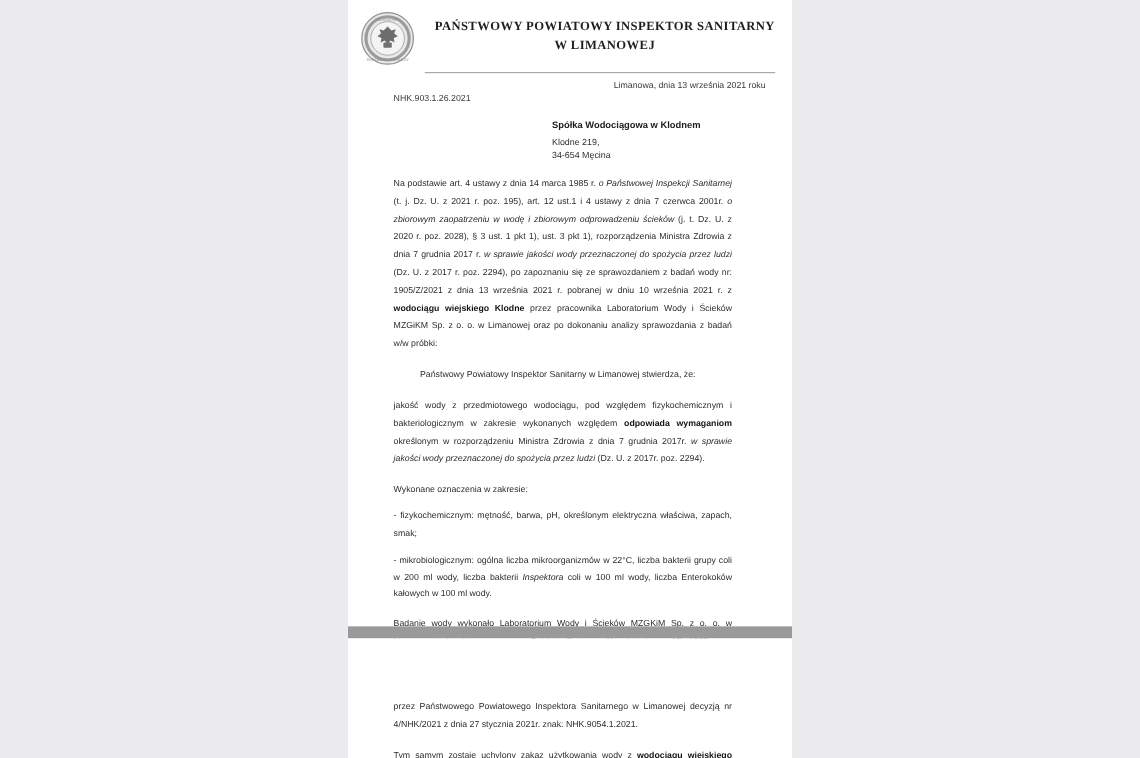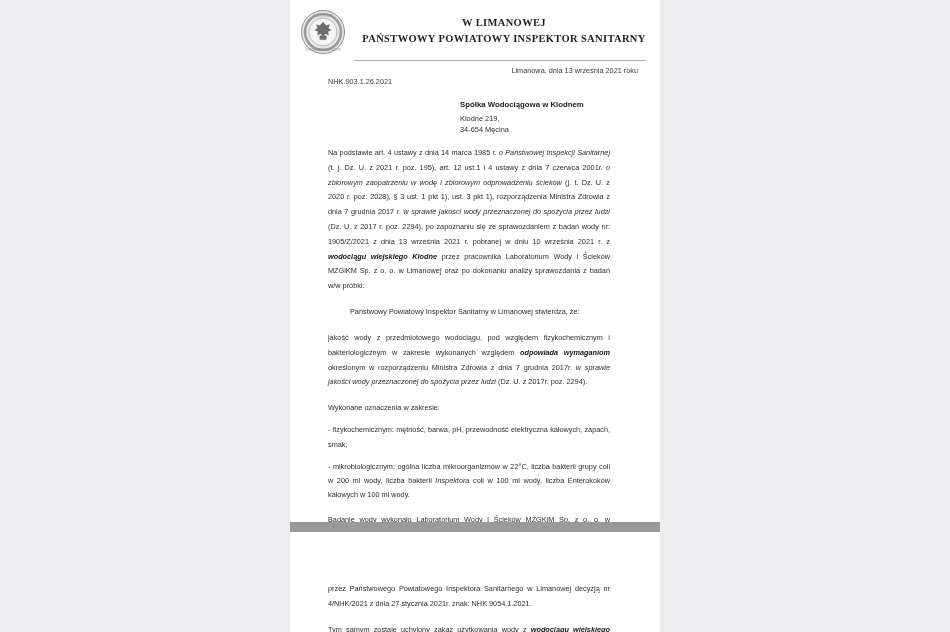--- a/index.html
+++ b/index.html
@@ -113,21 +113,21 @@
   }
   .para {
     font-size: 7.3px;
     line-height: 2.03;
     text-align: justify;
     color: #2c2c2c;
     margin: 0 0 8px 0;
   }
   .para.indent { text-indent: 22px; }
   .para.tight { line-height: 1.95; }
-  .para b { font-weight: 700; color: #141414; font-style: italic; }
+  .para b { font-weight: 700; color: #141414; }
   .para i { }
   .para-gap { margin-bottom: 11px; }
   .nolist { margin: 0; padding: 0; list-style: none; }
 
   
   .foot-rule {
     margin: 8px 24px 0 24px;
     border-top: 1px solid #bcbcbc;
   }
   .footer {
@@ -177,22 +177,22 @@
           <circle cx="23" cy="23" r="21.5" fill="#e8e8e8" stroke="#8f8f8f" stroke-width="1"></circle>
           <circle cx="23" cy="23" r="18" fill="none" stroke="#9b9b9b" stroke-width="2.6"></circle>
           <circle cx="23" cy="23" r="14" fill="#f4f4f4" stroke="#a8a8a8" stroke-width="0.8"></circle>
           <path d="M23 13 l3.2 3.4 3.6 -1.1 -1.3 3.6 3.0 2.3 -3.4 1.4 0.7 3.8 -3.3 -1.6 -2.5 2.9 -2.5 -2.9 -3.3 1.6 0.7 -3.8 -3.4 -1.4 3.0 -2.3 -1.3 -3.6 3.6 1.1z" fill="#6d6d6d"></path>
           <rect x="19.5" y="26.5" width="7" height="4.2" rx="0.7" fill="#707070"></rect>
           <text x="23" y="8.4" font-family="Liberation Serif, serif" font-size="3.1" fill="#8a8a8a" text-anchor="middle">PAŃSTWOWY</text>
           <text x="23" y="42" font-family="Liberation Serif, serif" font-size="3.1" fill="#8a8a8a" text-anchor="middle">INSPEKTOR SANITARNY</text>
         </svg>
       </div>
       <div class="office-block">
+        <div class="office-line">PAŃSTWOWY POWIATOWY INSPEKTOR SANITARNY</div>
         <div class="office-line">W LIMANOWEJ</div>
-        <div class="office-line">PAŃSTWOWY POWIATOWY INSPEKTOR SANITARNY</div>
       </div>
     </div>
 
     <div class="hdr-rule"></div>
 
     <div class="place-date">Limanowa, dnia 13 września 2021 roku</div>
     <div class="ref-no">NHK.903.1.26.2021</div>
 
     <div class="addressee">
       <div class="name">Spółka Wodociągowa w Klodnem</div>
@@ -204,21 +204,21 @@
 
       <p class="para para-gap"><span>Na podstawie art. 4 ustawy z dnia 14 marca 1985 r. </span><i>o Państwowej Inspekcji Sanitarnej</i><span> (t. j. Dz. U. z 2021 r. poz. 195), art. 12 ust.1 i 4 ustawy z dnia 7 czerwca 2001r. </span><i>o zbiorowym zaopatrzeniu w wodę i zbiorowym odprowadzeniu ścieków</i><span> (j. t. Dz. U. z 2020 r. poz. 2028), § 3 ust. 1 pkt 1), ust. 3 pkt 1), rozporządzenia Ministra Zdrowia z dnia 7 grudnia 2017 r. </span><i>w sprawie jakości wody przeznaczonej do spożycia przez ludzi</i><span> (Dz. U. z 2017 r. poz. 2294), po zapoznaniu się ze sprawozdaniem z badań wody nr: 1905/Z/2021 z dnia 13 września 2021 r. pobranej w dniu 10 września 2021 r. z </span><b>wodociągu wiejskiego Klodne</b><span> przez pracownika Laboratorium Wody i Ścieków MZGiKM Sp. z o. o. w Limanowej oraz po dokonaniu analizy sprawozdania z badań w/w próbki:</span></p>
 
       <p class="para indent para-gap">Państwowy Powiatowy Inspektor Sanitarny w Limanowej stwierdza, że:</p>
 
       <p class="para para-gap"><span>jakość wody z przedmiotowego wodociągu, pod względem fizykochemicznym i bakteriologicznym w zakresie wykonanych względem </span><b>odpowiada wymaganiom</b><span> określonym w rozporządzeniu Ministra Zdrowia z dnia 7 grudnia 2017r. </span><i>w sprawie jakości wody przeznaczonej do spożycia przez ludzi</i><span> (Dz. U. z 2017r. poz. 2294).</span></p>
 
       <p class="para tight">Wykonane oznaczenia w zakresie:</p>
 
       <ul class="nolist">
-        <li class="para tight">- fizykochemicznym: mętność, barwa, pH, przewodność elektryczna kałowych, zapach, smak;</li>
+        <li class="para tight">- fizykochemicznym: mętność, barwa, pH, określonym elektryczna właściwa, zapach, smak;</li>
         <li class="para tight para-gap"><span>- mikrobiologicznym: ogólna liczba mikroorganizmów w 22°C, liczba bakterii grupy coli w 200 ml wody, liczba bakterii </span><i>Inspektora</i><span> coli w 100 ml wody, liczba Enterokoków kałowych w 100 ml wody.</span></li>
       </ul>
 
       <p class="para">Badanie wody wykonało Laboratorium Wody i Ścieków MZGKiM Sp. z o. o. w Limanowej akredytowane przez Polskie Centrum Akredytacji, nr AB 1223 oraz zatwierdzone</p>
     </div>
 
     <div class="foot-rule"></div>
 
     <div class="footer">
       <div class="f1">Powiatowa Stacja Sanitarno-Epidemiologiczna w Limanowej</div>

